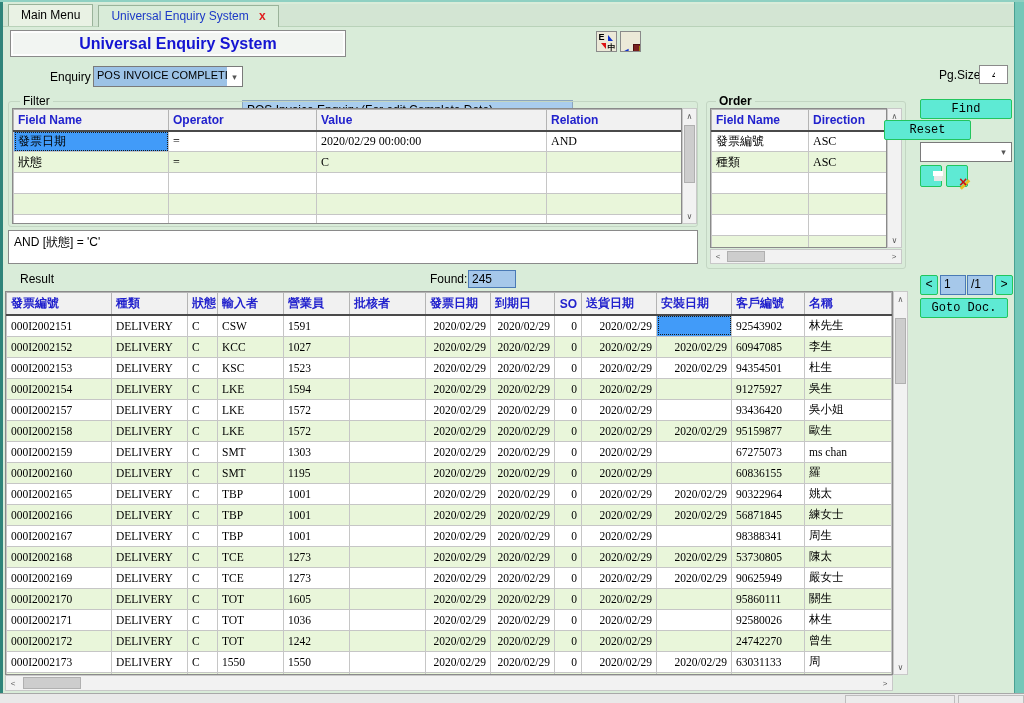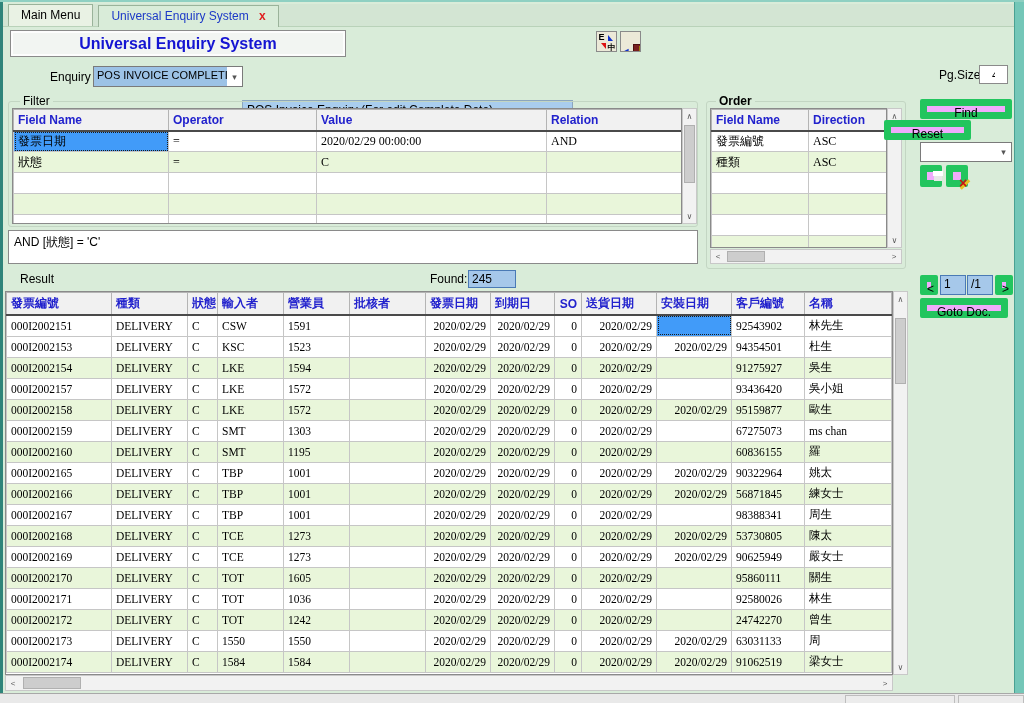--- a/index.html
+++ b/index.html
@@ -72,22 +72,22 @@
   .sb-v .btn { width:100%; height:14px; }
   .sb-v .btn.dn { bottom:0; }
   .sb-h .btn { height:100%; width:14px; }
   .sb-h .btn.rt { right:0; }
   .sb .thumb { position:absolute; background:#cdcdcd; border:1px solid #b0b0b0; }
 
   
   .sqlbox { background:#fff; border:1px solid #8a8a8a; padding:3px 5px; font-size:12px; }
   .bluebox { background:#a6c8ea; border:1px solid #4a7ab5; padding:1px 3px; font-size:12px; }
 
-  .btn97 { position:absolute; background:#f0abfc; border:7px solid #22c55e; border-radius:2px;
-           font-size:12px; font-family:Liberation Sans, sans-serif; cursor:pointer; }
+  .btn97 { position:absolute; background:#5eead4; border:1px solid #22c55e; border-radius:2px;
+           font-size:12px; font-family:Liberation Mono, monospace; cursor:pointer; }
 
   .saveicon { position:relative; width:14px; height:14px; background:#1f35cf; margin:0 auto; border-radius:1px; }
   .saveicon .shutter { position:absolute; left:3px; top:0; width:8px; height:5px; background:#e8e8e8; }
   .saveicon .label   { position:absolute; left:2px; bottom:0; width:10px; height:5px; background:#fff; }
   .delicon { position:relative; width:16px; height:16px; margin:0 auto; }
   .delicon .slash { position:absolute; left:2px; top:7px; width:12px; height:3px; background:#e8c020; transform:rotate(-45deg); }
   .delicon .x { position:absolute; left:2px; top:-1px; color:#cc1111; font-weight:bold; font-size:14px; }
 
   .pagebtn { text-align:center; }
 </style>
@@ -307,20 +307,35 @@
             <td>1591</td>
             <td></td>
             <td class="r">2020/02/29</td>
             <td class="r">2020/02/29</td>
             <td class="r">0</td>
             <td class="r">2020/02/29</td>
             <td class="r sel"></td>
             <td>92543902</td>
             <td>林先生</td>
           </tr>
+          <tr class="alt">
+            <td>000I2002152</td>
+            <td>DELIVERY</td>
+            <td>C</td>
+            <td>KCC</td>
+            <td>1027</td>
+            <td></td>
+            <td class="r">2020/02/29</td>
+            <td class="r">2020/02/29</td>
+            <td class="r">0</td>
+            <td class="r">2020/02/29</td>
+            <td class="r">2020/02/29</td>
+            <td>60947085</td>
+            <td>李生</td>
+          </tr>
           <tr>
             <td>000I2002153</td>
             <td>DELIVERY</td>
             <td>C</td>
             <td>KSC</td>
             <td>1523</td>
             <td></td>
             <td class="r">2020/02/29</td>
             <td class="r">2020/02/29</td>
             <td class="r">0</td>

